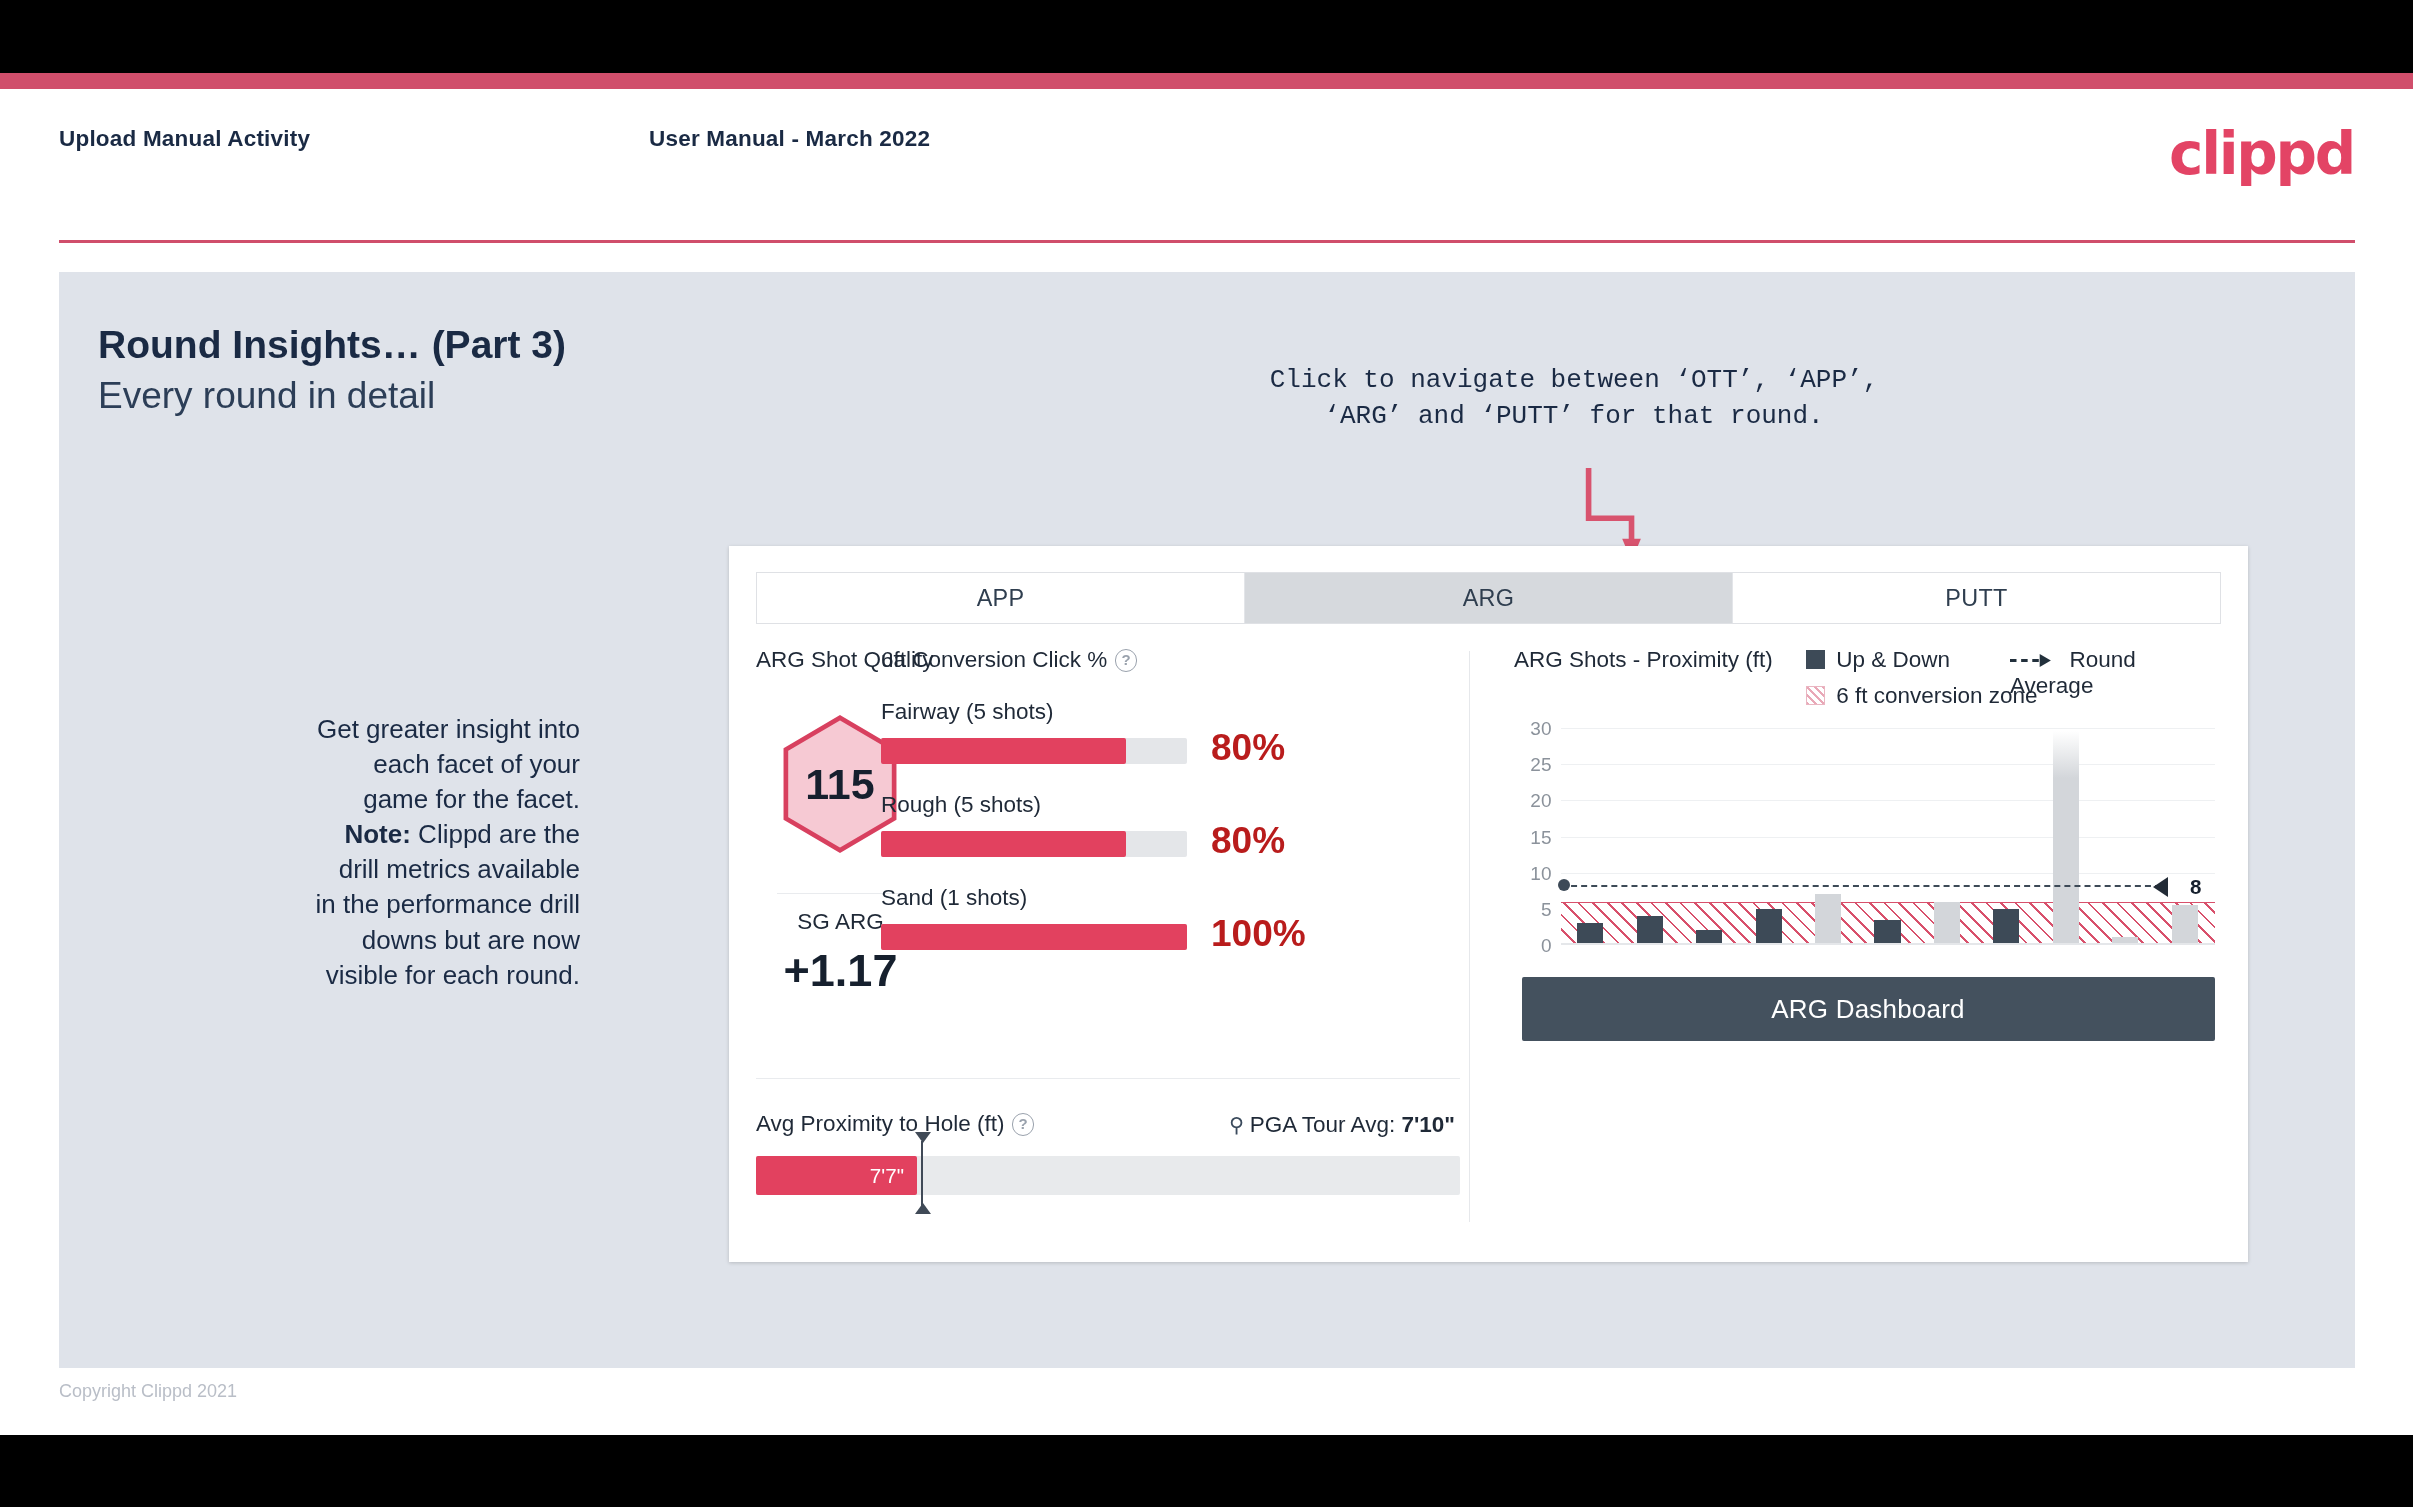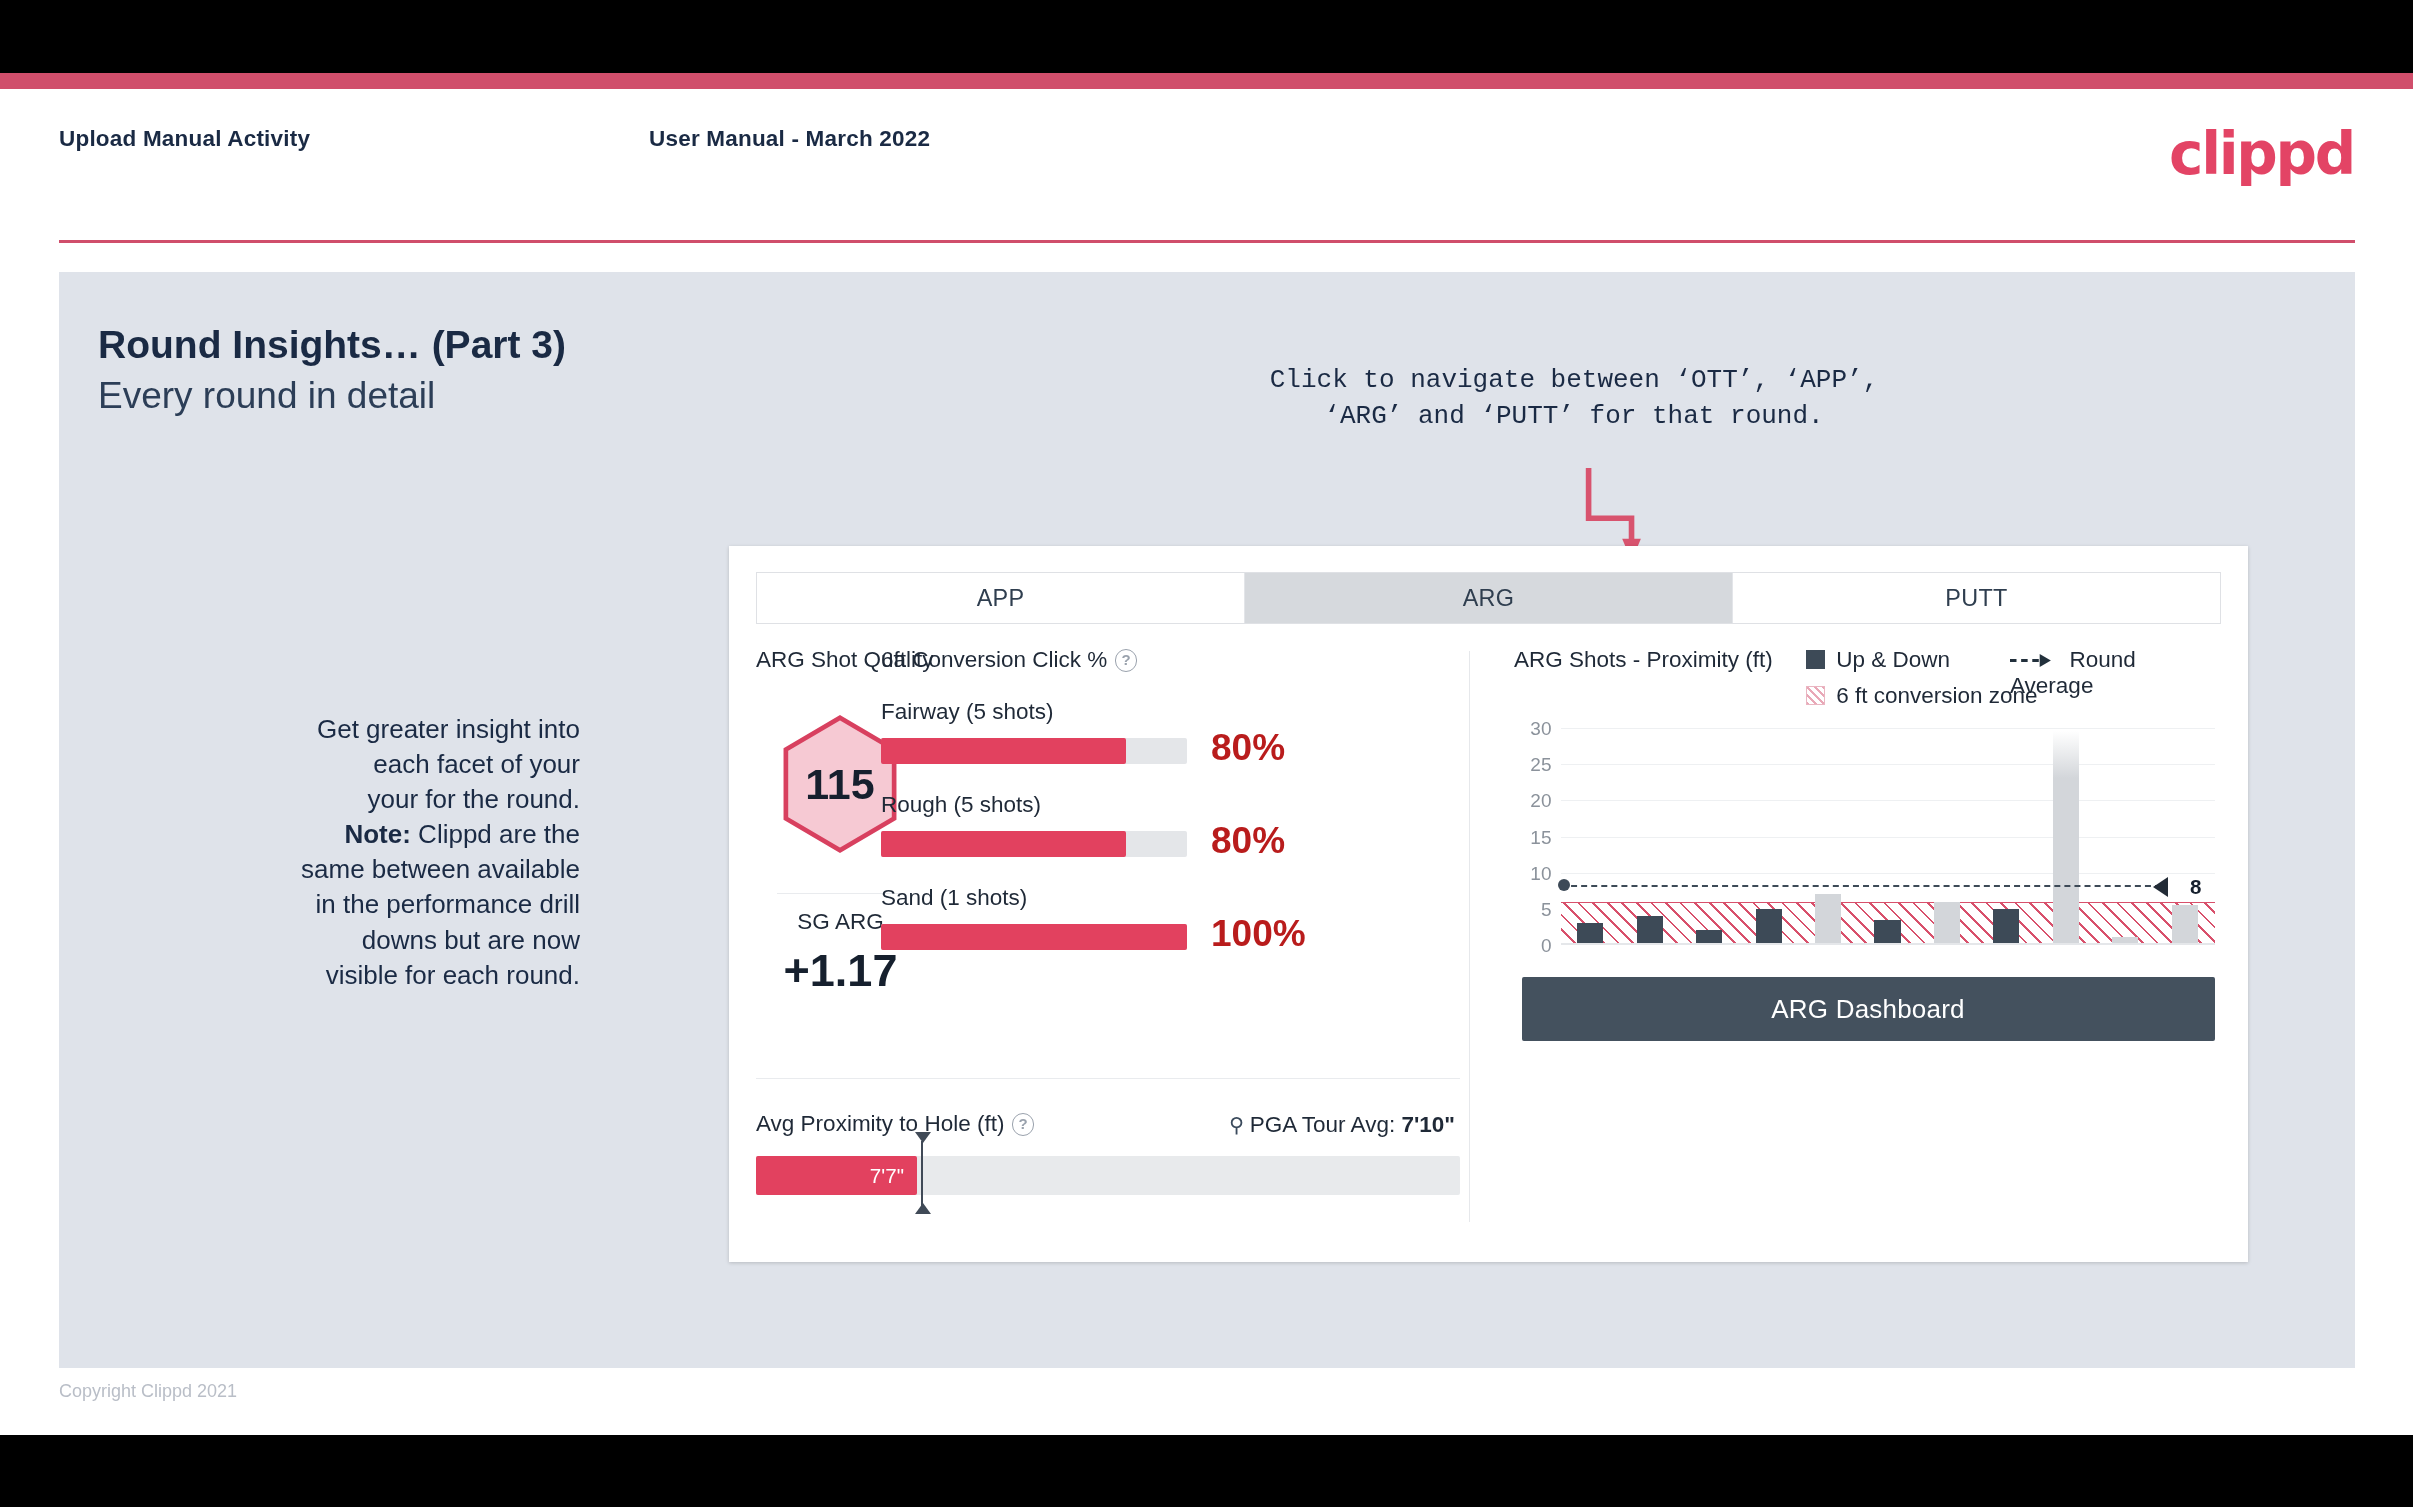--- a/index.html
+++ b/index.html
@@ -156,23 +156,23 @@
   <div class="hdr-rule"></div>
 
   <div class="body-panel"></div>
 
   <div class="title-main">Round Insights… (Part 3)</div>
   <div class="title-sub">Every round in detail</div>
 
   <div class="left-note">
     <span>Get greater insight into</span><br>
     <span>each facet of your</span><br>
-    <span>your for the round.</span><br>
+    <span>game for the facet.</span><br>
     <b>Note:</b><span> Clippd are the</span><br>
-    <span>same between available</span><br>
+    <span>drill metrics available</span><br>
     <span>in the performance drill</span><br>
     <span>downs but are now</span><br>
     <span>visible for each round.</span>
   </div>
 
   <div class="callout">
     <div>Click to navigate between ‘OTT’, ‘APP’,</div>
     <div>‘ARG’ and ‘PUTT’ for that round.</div>
   </div>
 

